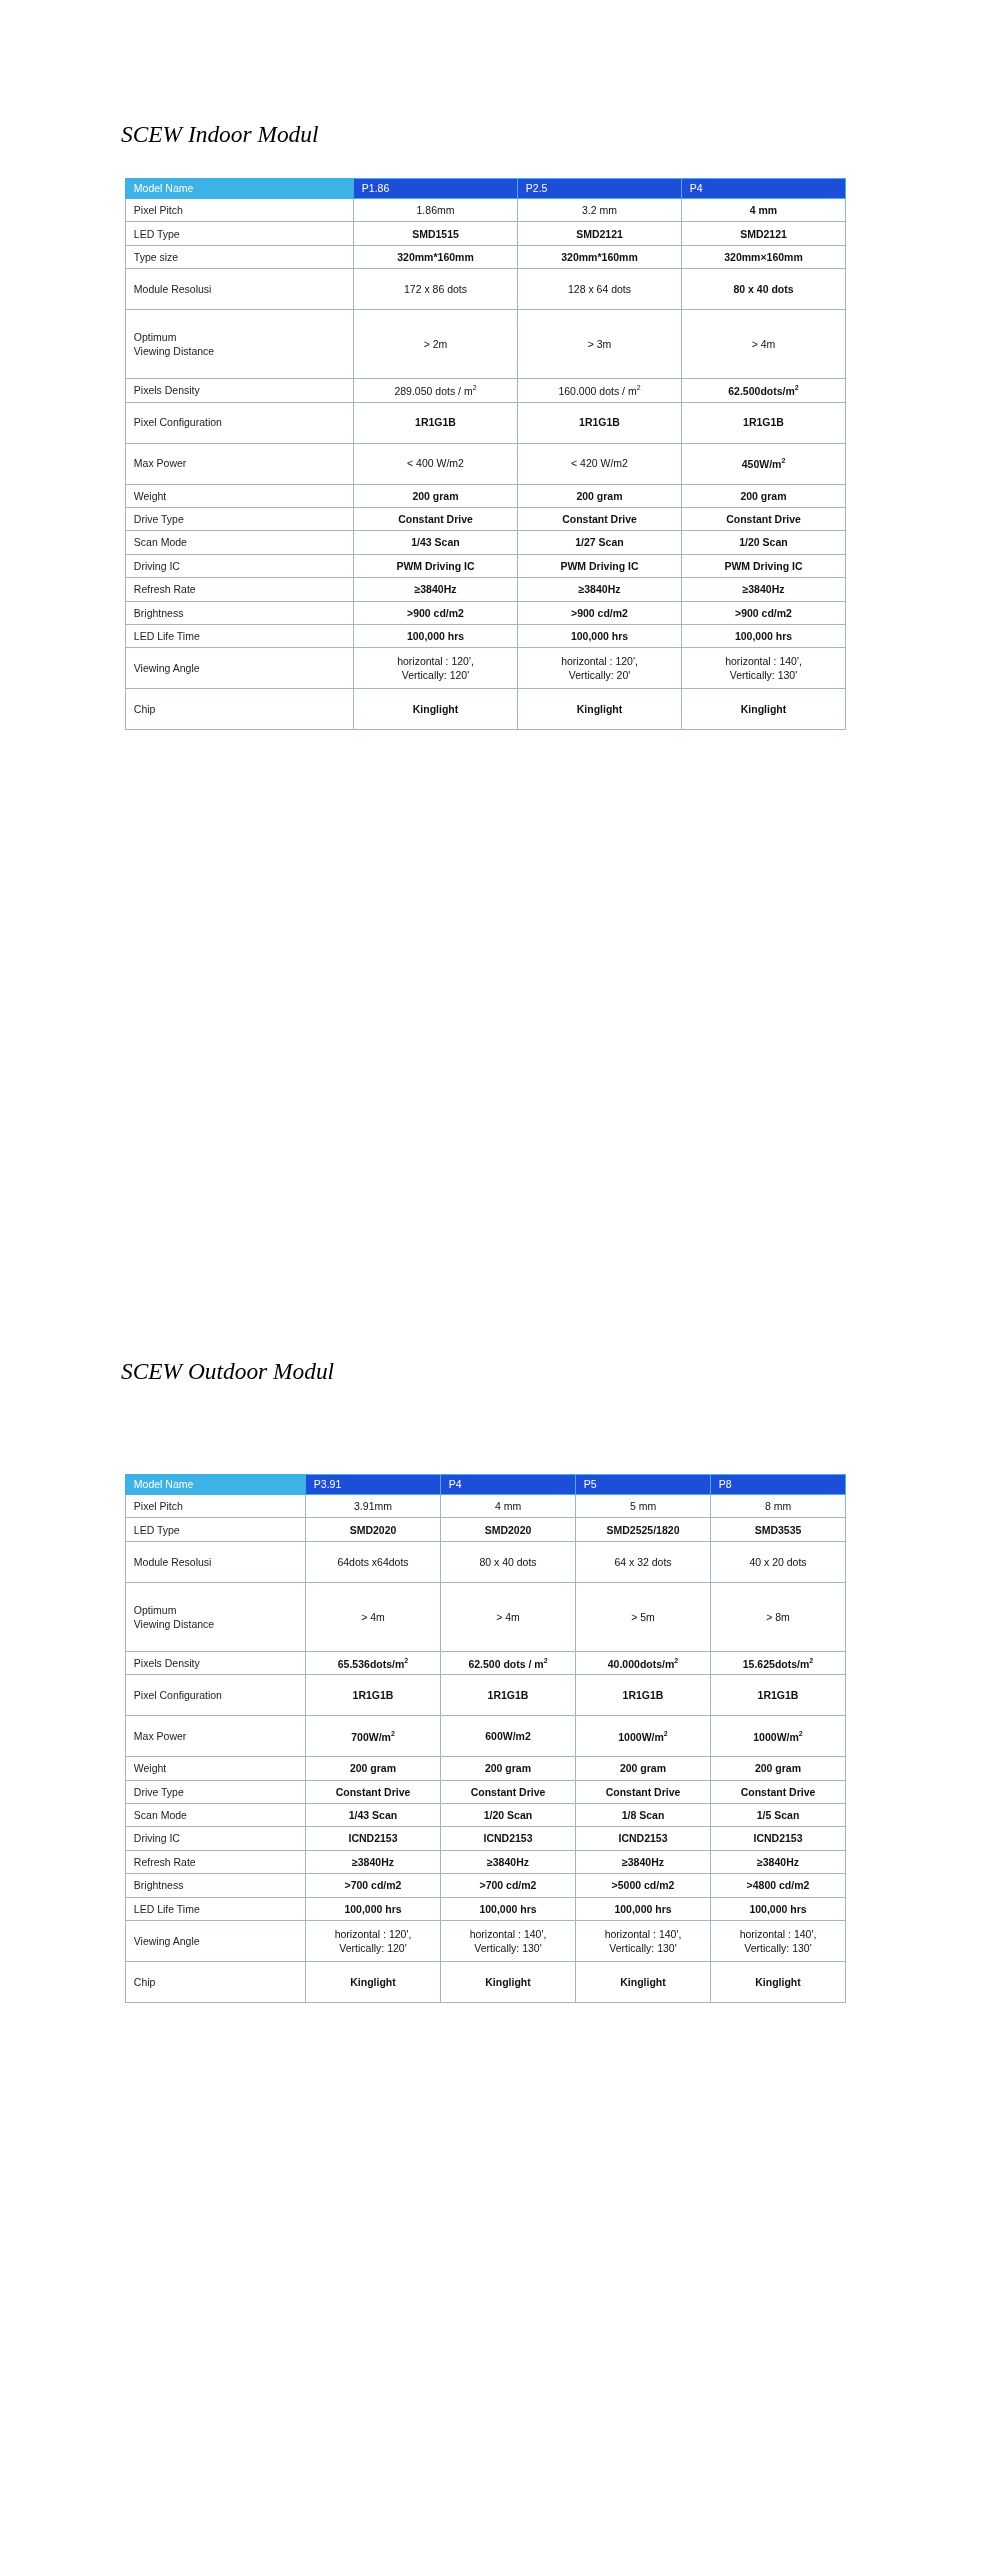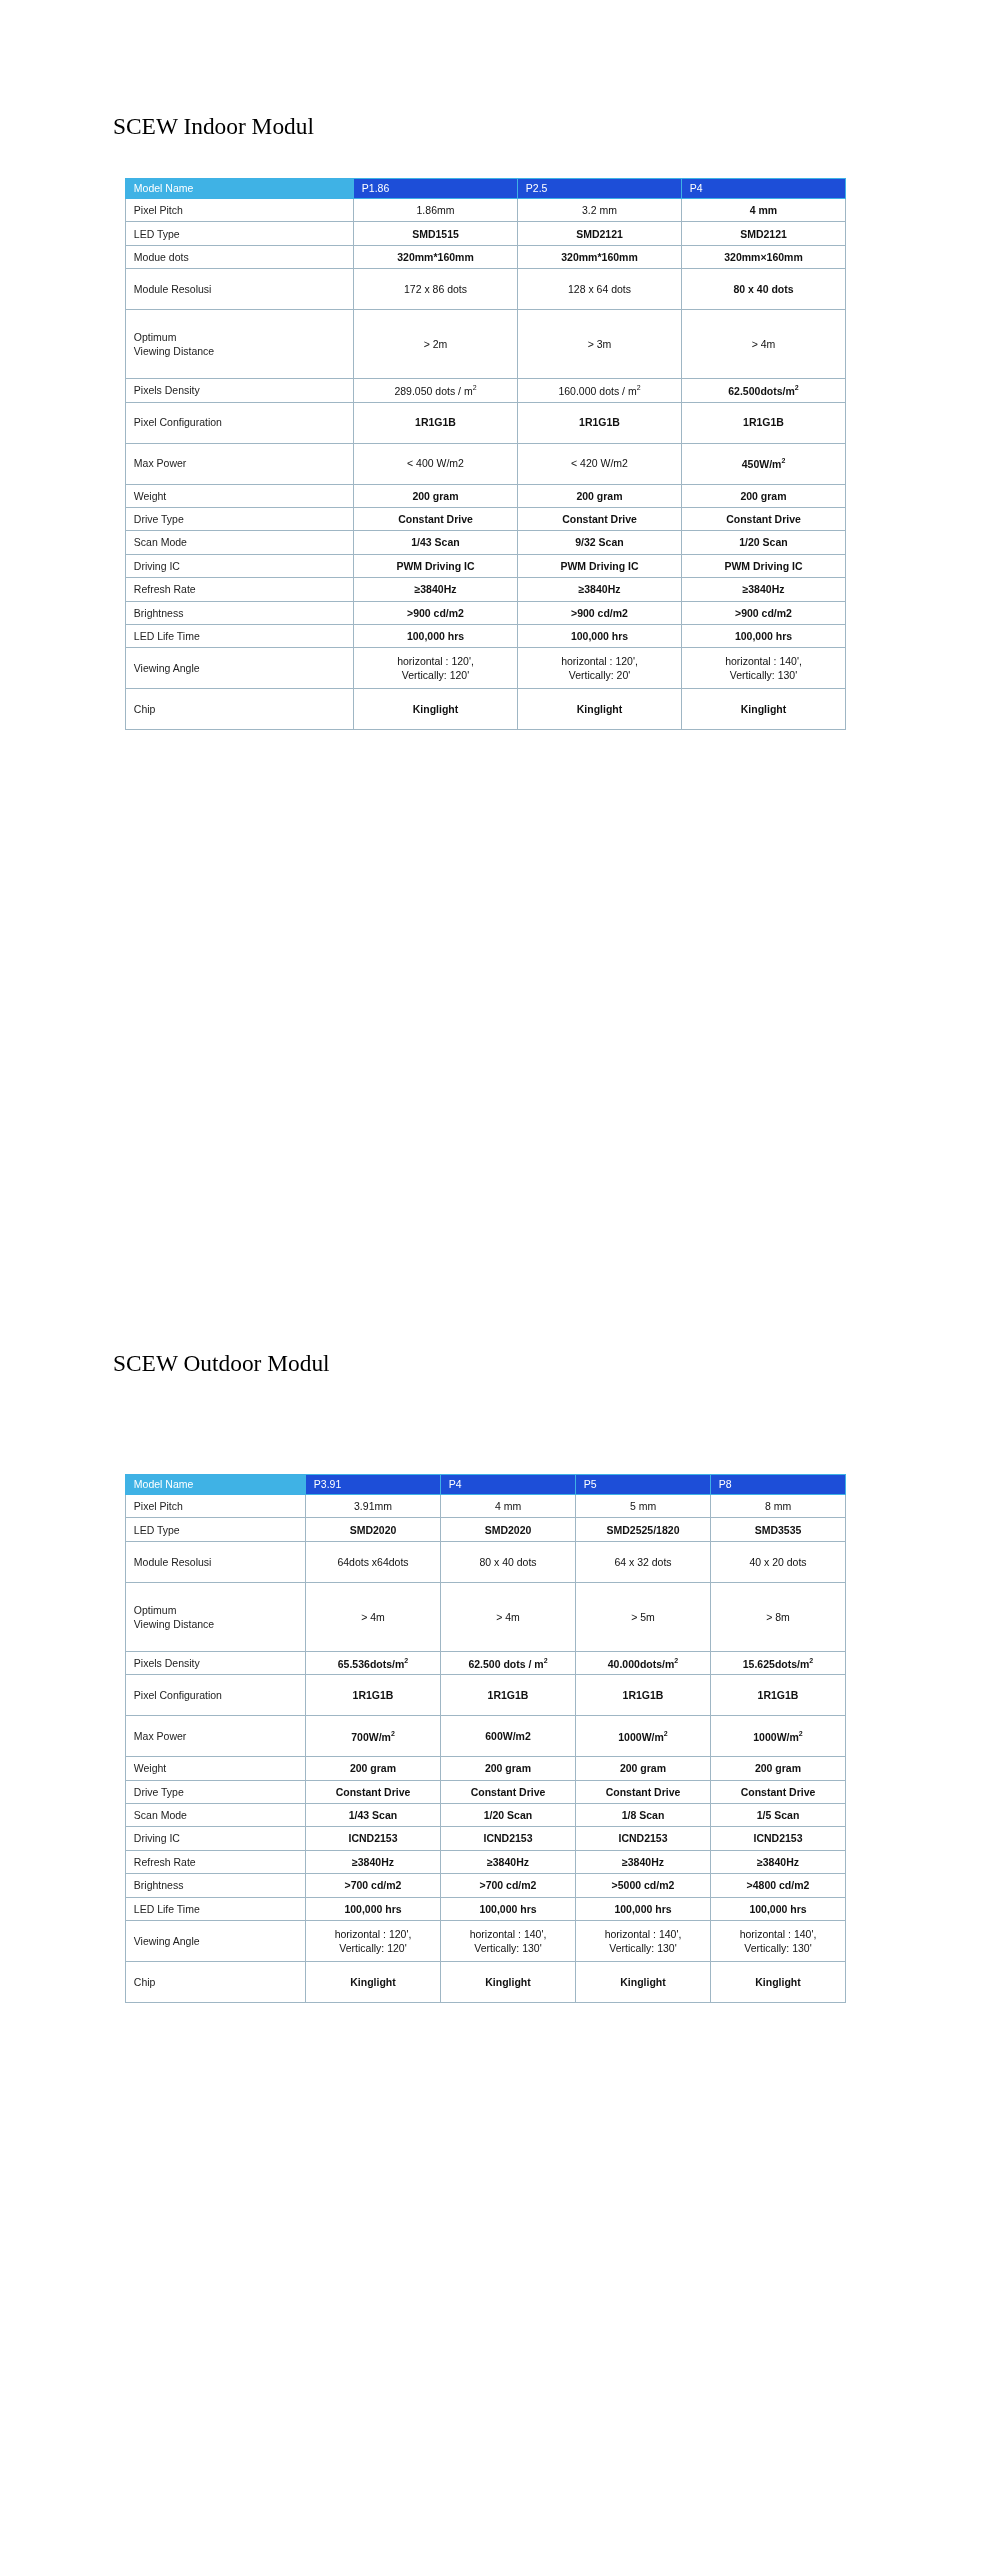--- a/index.html
+++ b/index.html
@@ -18,22 +18,23 @@
     position: relative;
     width: 995px;
     height: 2576px;
     box-sizing: border-box;
   }
   .section-title {
     font-family: "Liberation Serif", serif;
     font-size: 23.4px;
     font-weight: normal;
     color: #000;
-    margin: 4px;
+    margin: 12px;
     padding: 0;
+    font-style: italic;
   }
   .title-indoor {
     position: absolute;
     left: 109px;
     top: 109px;
   }
   .title-outdoor {
     position: absolute;
     left: 109px;
     top: 1346px;
@@ -148,21 +149,21 @@
           </td>
           <td class="b">
             <span class="cellwrap">SMD2121</span>
           </td>
           <td class="b">
             <span class="cellwrap">SMD2121</span>
           </td>
         </tr>
         <tr class="rowh-normal">
           <td class="label b">
-            <span class="cellwrap">Modue dots</span>
+            <span class="cellwrap">Type size</span>
           </td>
           <td class="b">
             <span class="cellwrap">320mm*160mm</span>
           </td>
           <td class="b">
             <span class="cellwrap">320mm*160mm</span>
           </td>
           <td class="b">
             <span class="cellwrap">320mm×160mm</span>
           </td>
@@ -267,21 +268,21 @@
           </td>
         </tr>
         <tr class="rowh-normal">
           <td class="label">
             <span class="cellwrap">Scan Mode</span>
           </td>
           <td class="b">
             <span class="cellwrap">1/43 Scan</span>
           </td>
           <td class="b">
-            <span class="cellwrap">9/32 Scan</span>
+            <span class="cellwrap">1/27 Scan</span>
           </td>
           <td class="b">
             <span class="cellwrap">1/20 Scan</span>
           </td>
         </tr>
         <tr class="rowh-normal">
           <td class="label">
             <span class="cellwrap">Driving IC</span>
           </td>
           <td class="b">

